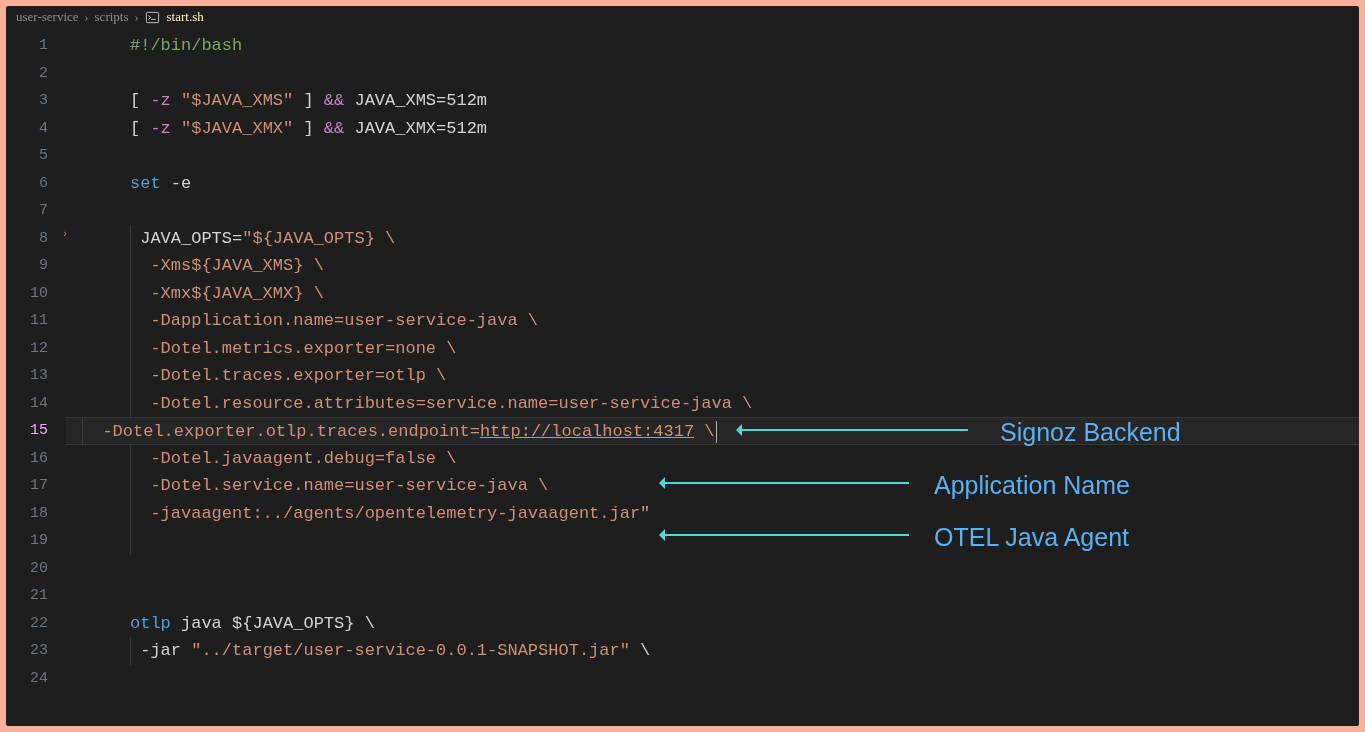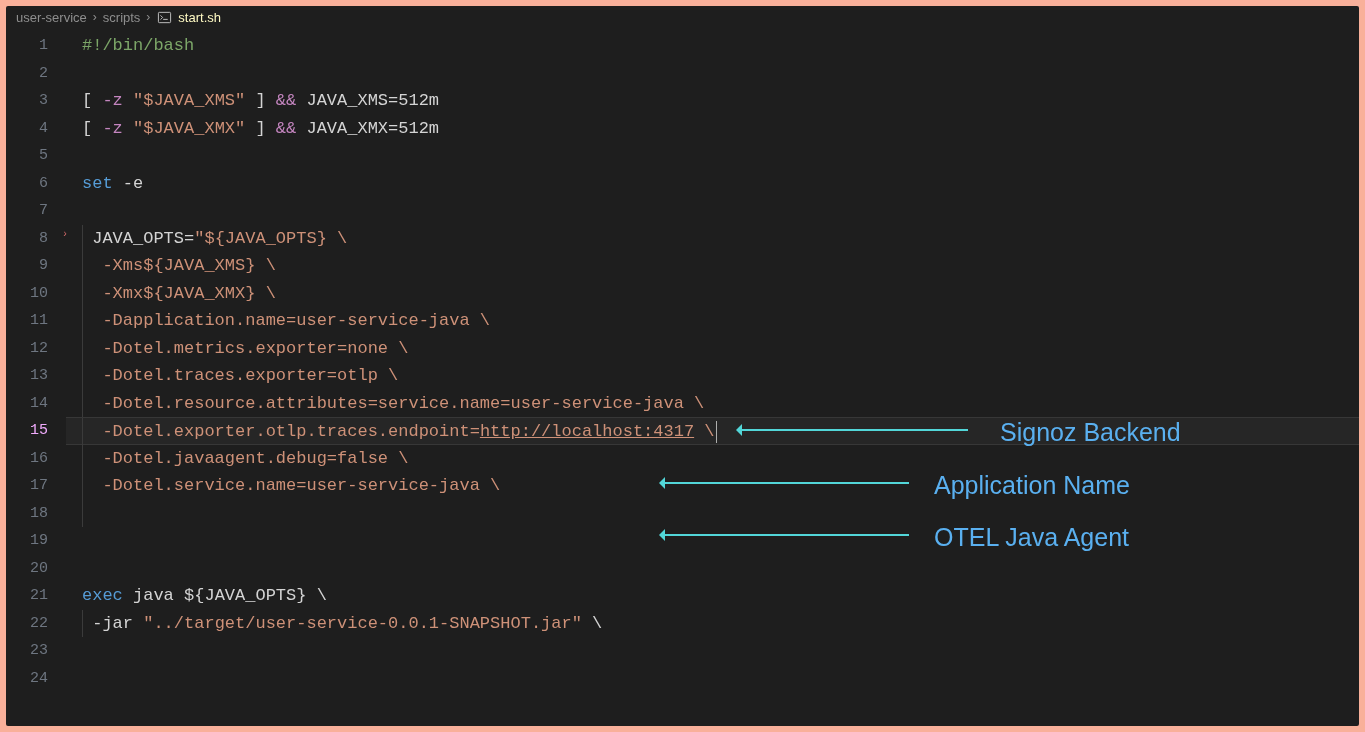--- a/index.html
+++ b/index.html
@@ -21,21 +21,21 @@
     display: flex;
     flex-direction: column;
   }
   .breadcrumb {
     display: flex;
     align-items: center;
     gap: 6px;
     padding: 4px 10px;
     color: #8e8e8e;
     font-size: 13px;
-    font-family: Liberation Sans, sans-serif;
+    font-family: Liberation Serif, serif;
     height: 22px;
   }
   .breadcrumb .chev { color: #8e8e8e; font-size: 12px; }
   .breadcrumb .file-icon {
     display: inline-flex;
     align-items: center;
     justify-content: center;
     width: 16px;
     height: 16px;
   }
@@ -74,20 +74,21 @@
     padding-top: 4px;
     padding-left: 16px;
     position: relative;
   }
   .line {
     height: 27.5px;
     line-height: 27.5px;
     white-space: pre;
     color: #d4d4d4;
     position: relative;
+    margin-left: 48px;
   }
   .line.active-line {
     background: rgba(255,255,255,0.04);
     margin-left: -16px;
     padding-left: 16px;
     margin-right: -700px;
     border-top: 1px solid rgba(255,255,255,0.08);
     border-bottom: 1px solid rgba(255,255,255,0.08);
   }
   
@@ -206,24 +207,25 @@
         <div class="line"><span class="indent-guide"></span><span> </span><span class="tok-default">JAVA_OPTS=</span><span class="tok-str">"${JAVA_OPTS} \</span></div>
         <div class="line"><span class="indent-guide"></span><span class="indent-guide"></span><span>  </span><span class="tok-str">-Xms${JAVA_XMS} \</span></div>
         <div class="line"><span class="indent-guide"></span><span class="indent-guide"></span><span>  </span><span class="tok-str">-Xmx${JAVA_XMX} \</span></div>
         <div class="line"><span class="indent-guide"></span><span class="indent-guide"></span><span>  </span><span class="tok-str">-Dapplication.name=user-service-java \</span></div>
         <div class="line"><span class="indent-guide"></span><span class="indent-guide"></span><span>  </span><span class="tok-str">-Dotel.metrics.exporter=none \</span></div>
         <div class="line"><span class="indent-guide"></span><span class="indent-guide"></span><span>  </span><span class="tok-str">-Dotel.traces.exporter=otlp \</span></div>
         <div class="line"><span class="indent-guide"></span><span class="indent-guide"></span><span>  </span><span class="tok-str">-Dotel.resource.attributes=service.name=user-service-java \</span></div>
         <div class="line active-line"><span class="indent-guide"></span><span class="indent-guide"></span><span>  </span><span class="tok-str">-Dotel.exporter.otlp.traces.endpoint=</span><span class="tok-str tok-underline">http://localhost:4317</span><span class="tok-str"> \</span><span class="cursor"></span></div>
         <div class="line"><span class="indent-guide"></span><span class="indent-guide"></span><span>  </span><span class="tok-str">-Dotel.javaagent.debug=false \</span></div>
         <div class="line"><span class="indent-guide"></span><span class="indent-guide"></span><span>  </span><span class="tok-str">-Dotel.service.name=user-service-java \</span></div>
+        <div class="line"><span class="indent-guide"></span><span class="indent-guide"></span><span>  </span><span class="tok-str">-javaagent:../agents/opentelemetry-javaagent.jar"</span></div>
         <div class="line"><span class="indent-guide"></span><span class="indent-guide"></span><span>  </span></div>
         <div class="line"></div>
         <div class="line"></div>
-        <div class="line"><span class="tok-blue">exec</span><span class="tok-default"> java ${JAVA_OPTS} \</span></div>
+        <div class="line"><span class="tok-blue">otlp</span><span class="tok-default"> java ${JAVA_OPTS} \</span></div>
         <div class="line"><span class="indent-guide"></span><span> </span><span class="tok-default">-jar </span><span class="tok-str">"../target/user-service-0.0.1-SNAPSHOT.jar"</span><span class="tok-default"> \</span></div>
         <div class="line"></div>
       </div>
 
     <div class="annotations">
         <div class="annot" style="top: 402px; left: 0px; width: 100%;">
           <div class="arrow" style="position: absolute; left: 732px; width: 230px;"></div>
           <div class="label" style="position: absolute; left: 994px; top: -12px;">Signoz Backend</div>
         </div>
         <div class="annot" style="top: 455px; left: 0px; width: 100%;">

